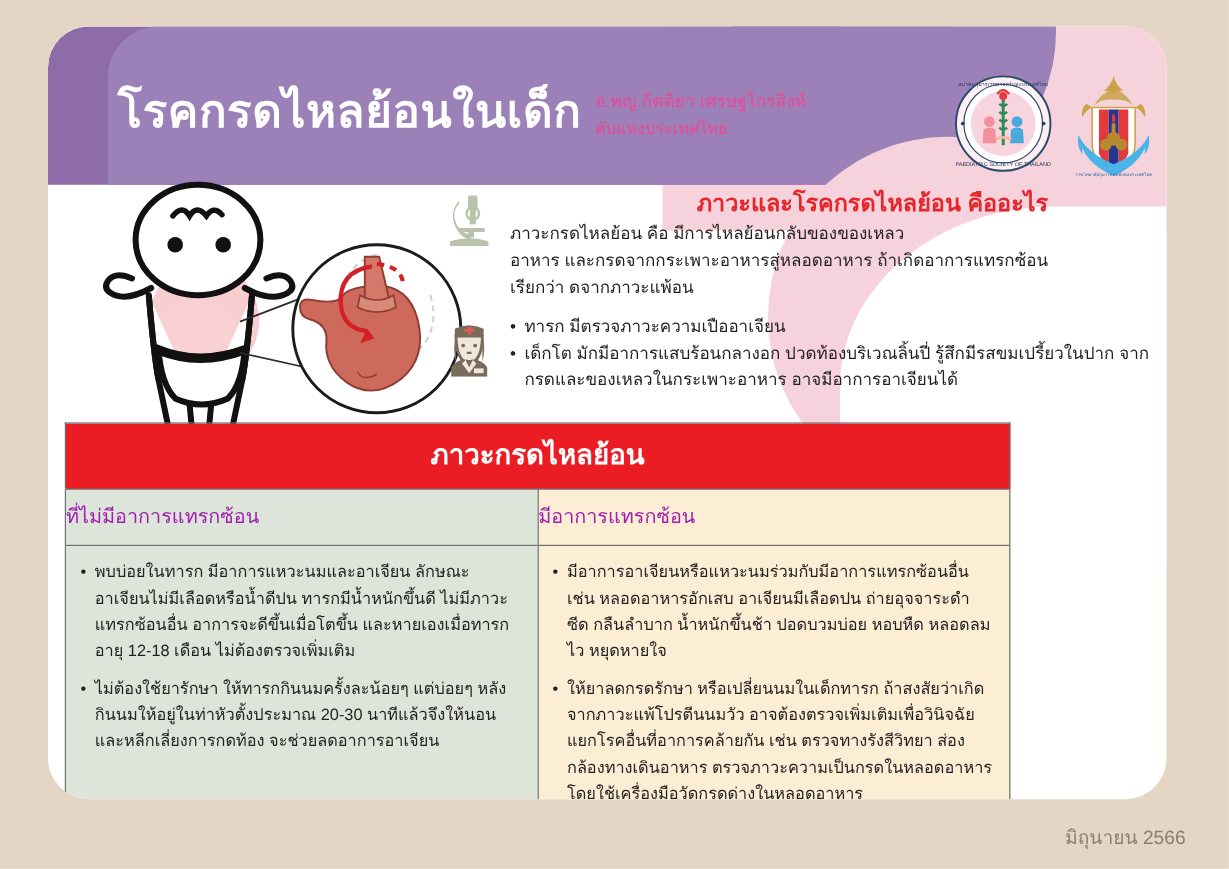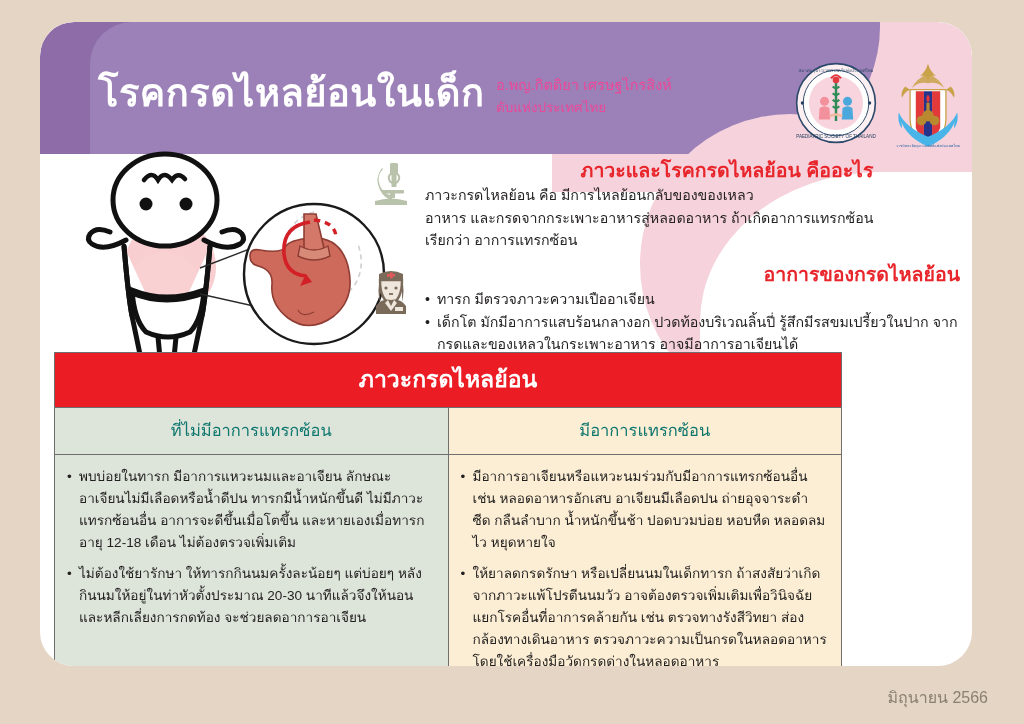--- a/index.html
+++ b/index.html
@@ -70,21 +70,21 @@
   
   #tbl {
     position:absolute; left:14px; top:330px; width:788px;
     border:1px solid #6f6f6f; border-collapse:collapse;
   }
   #tbl-title {
     background:#ec1c24; color:#fff; text-align:center;
     font-size:23px; font-weight:bold; padding:8px 0 10px;
   }
   .th-l, .th-r {
-    text-align:center; font-size:16.5px; color:#0f766e; font-weight:normal;
+    font-size:16.5px; color:#a21caf; font-weight:normal;
     padding:9px 0 11px; border-top:1px solid #6f6f6f;
   }
   .th-l { background:#dde5db; border-right:1px solid #6f6f6f; width:50%; }
   .th-r { background:#fbeed4; width:50%; }
   .td-l, .td-r {
     vertical-align:top; padding:11px 12px 16px 12px;
     font-size:13.6px; line-height:1.62; color:#221f1f;
     border-top:1px solid #6f6f6f;
   }
   .td-l { background:#dde5db; border-right:1px solid #6f6f6f; }
@@ -216,21 +216,21 @@
           <rect x="20" y="33" width="5" height="5"></rect>
           <path d="M5 41 q16 -5 32 0 l0 4 l-32 0 z"></path>
         </g>
       </svg>
     </div>
     <div>
       <div class="sec-h">ภาวะและโรคกรดไหลย้อน คืออะไร</div>
       <div class="sec-b">
         <div>ภาวะกรดไหลย้อน คือ มีการไหลย้อนกลับของของเหลว</div>
         <div>อาหาร และกรดจากกระเพาะอาหารสู่หลอดอาหาร ถ้าเกิดอาการแทรกซ้อน</div>
-        <div>เรียกว่า อาการแทรกซ้อน</div>
+        <div>เรียกว่า ดจากภาวะแพ้อน</div>
       </div>
     </div>
   </div>
 
   <div class="sec" id="sec2">
     <div class="sec-ico">
       <svg width="42" height="50" viewBox="0 0 42 50">
         <g fill="#7a6a5a">
           <path d="M9 10 q12 -6 24 0 l0 6 l-24 0 z"></path>
           <rect x="17" y="10" width="8" height="2.6" fill="#e05a5a"></rect>
@@ -240,21 +240,20 @@
           <circle cx="26" cy="24" r="1.6"></circle>
           <path d="M19 30 l4 0" stroke="#7a6a5a" stroke-width="1.8"></path>
           <path d="M10 16 q-3 10 0 22 M32 16 q3 10 0 22"></path>
           <path d="M6 42 q6 -8 15 -6 q9 -2 15 6 l0 8 l-30 0 z"></path>
           <path d="M18 36 l3 6 l3 -6 l3 3 l-6 8 l-6 -8 z" fill="#efe6dc"></path>
           <rect x="25" y="43" width="8" height="4" fill="#efe6dc"></rect>
         </g>
       </svg>
     </div>
     <div>
-      <div class="sec-h">อาการของกรดไหลย้อน</div>
       <div class="sec-b">
         <div class="bl">
           <span class="dot">•</span>
           <span>ทารก มีตรวจภาวะความเปืออาเจียน</span>
         </div>
         <div class="bl">
           <span class="dot">•</span>
           <span>เด็กโต มักมีอาการแสบร้อนกลางอก ปวดท้องบริเวณลิ้นปี่ รู้สึกมีรสขมเปรี้ยวในปาก จากกรดและของเหลวในกระเพาะอาหาร อาจมีอาการอาเจียนได้</span>
         </div>
       </div>

